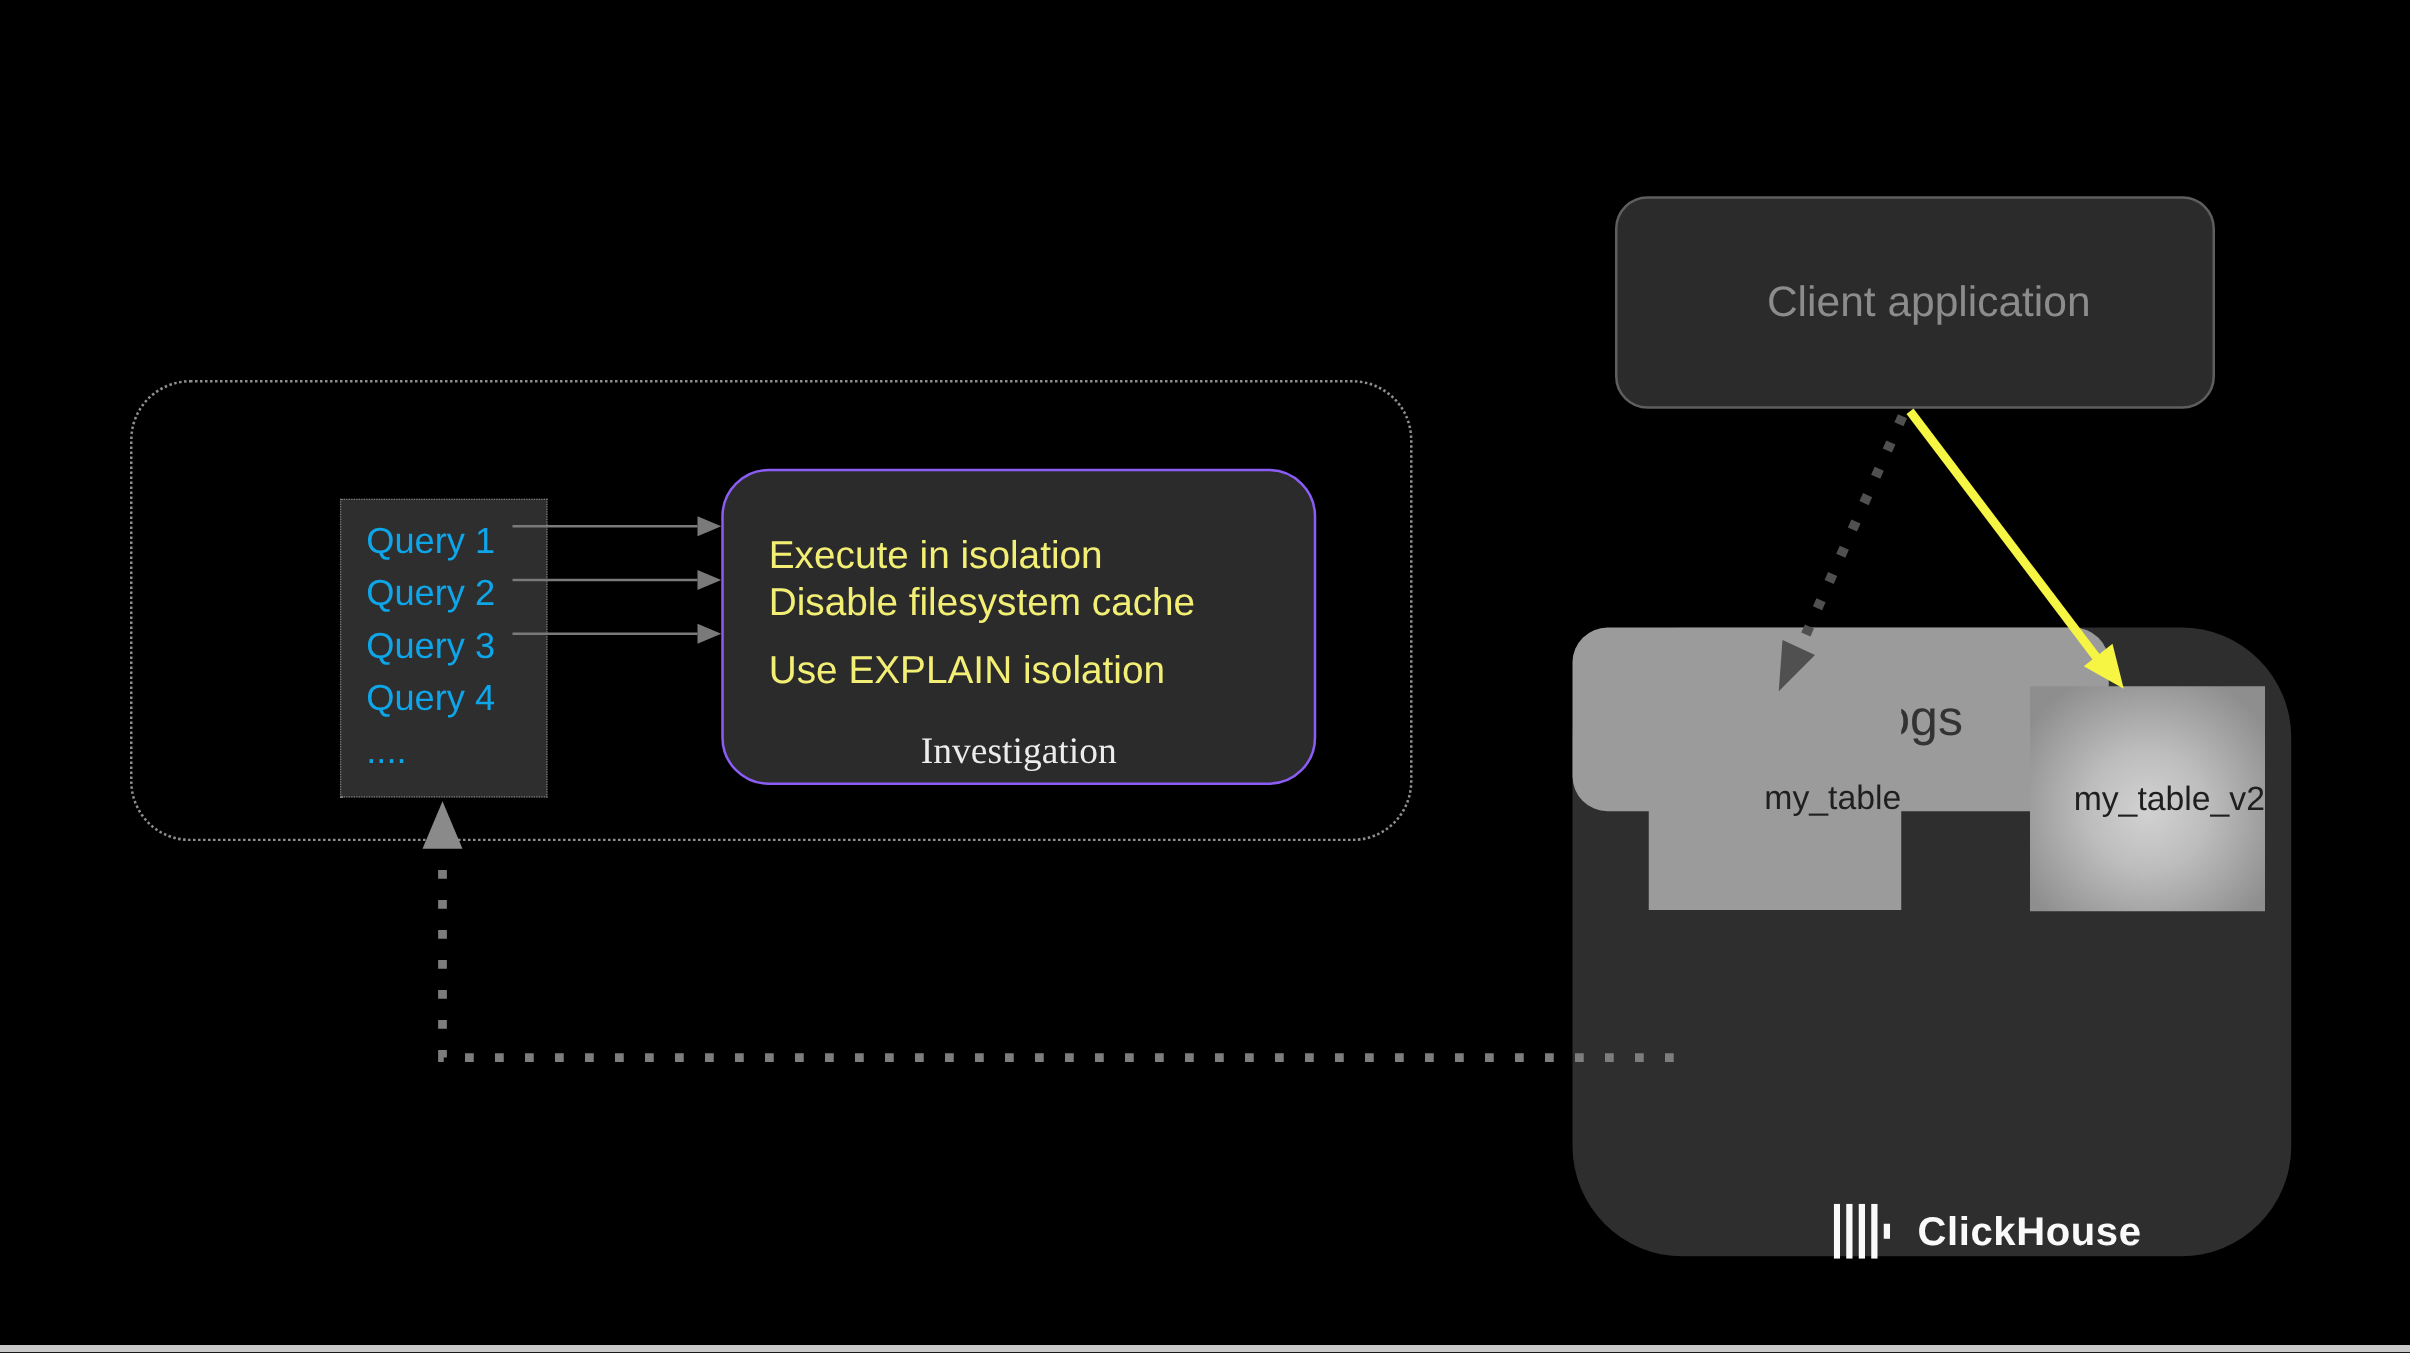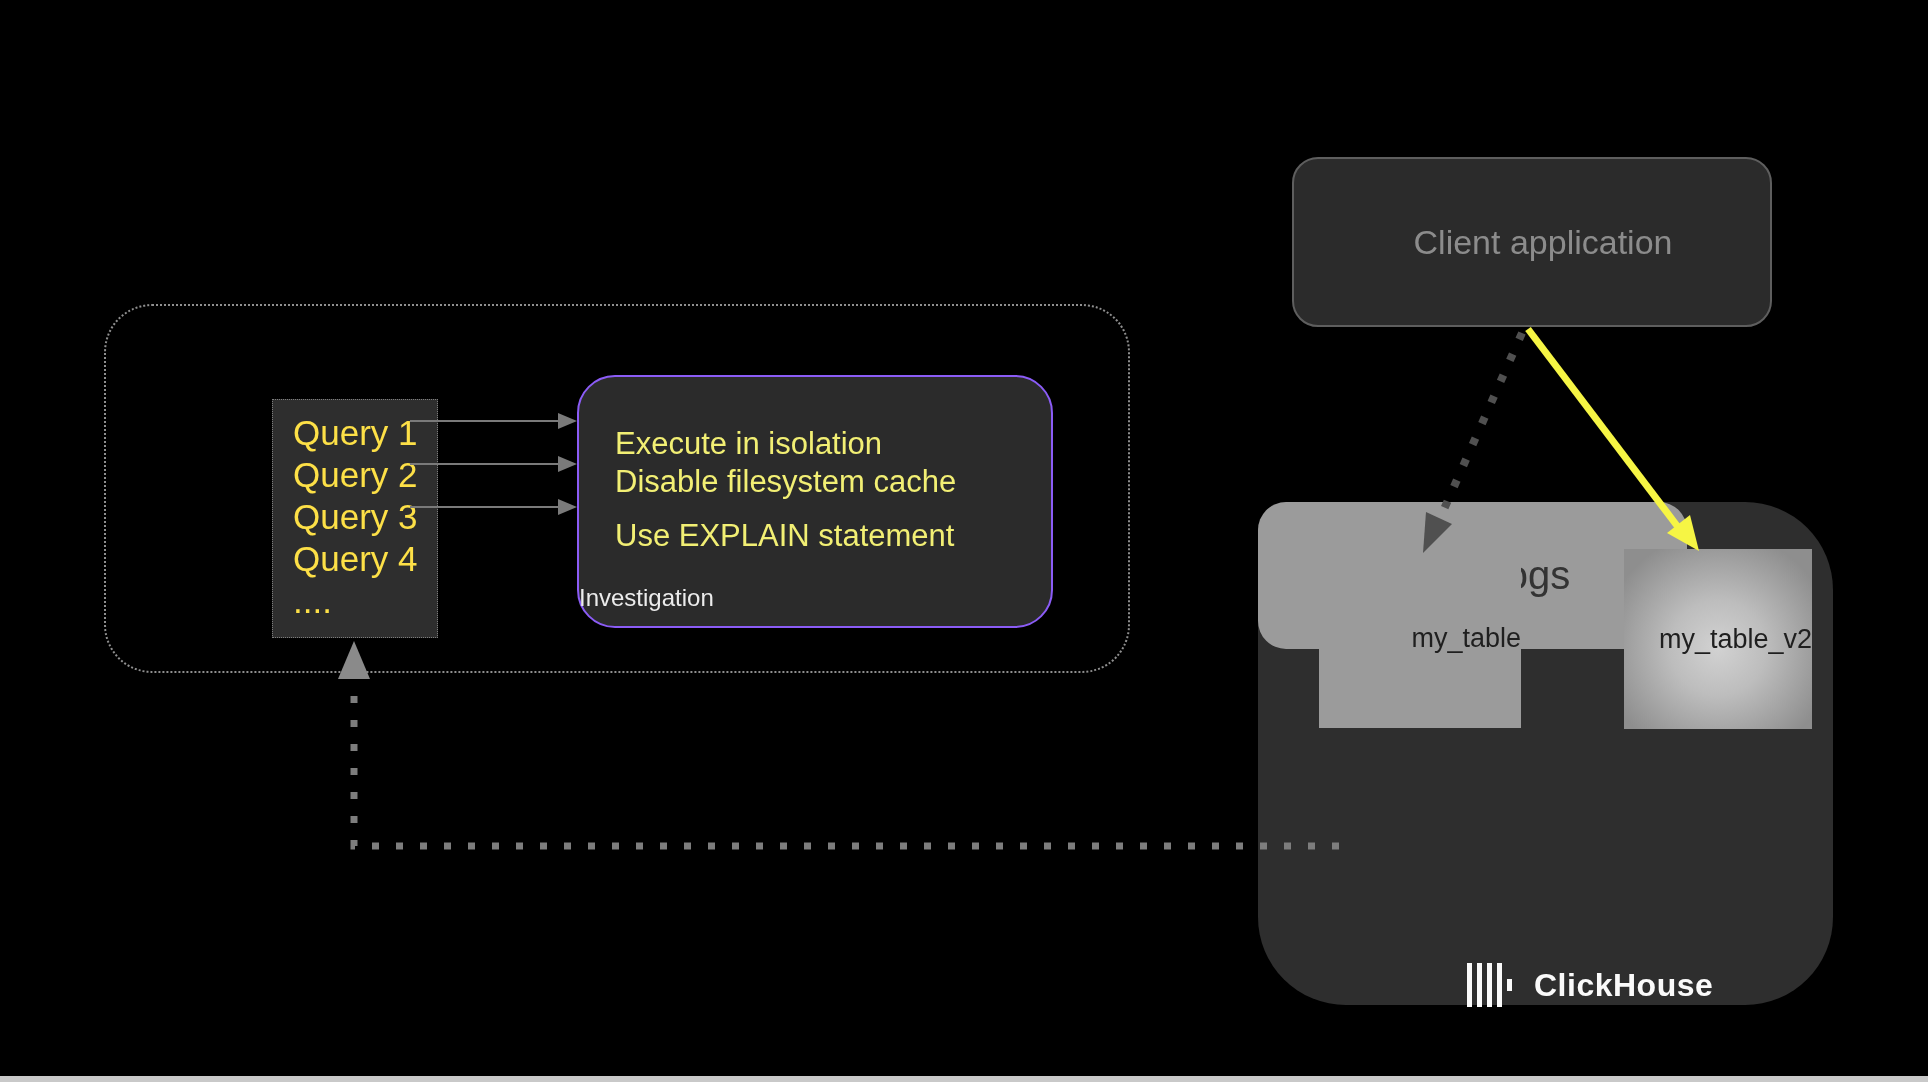--- a/index.html
+++ b/index.html
@@ -32,22 +32,22 @@
     left: 272px; top: 399px;
     width: 166px; height: 239px;
     background: #2e2e2e;
     border: 1px dotted #7d7d7d;
     box-sizing: border-box;
     padding: 12px 0 0 20px;
   }
   .query-item {
     height: 42px;
     line-height: 42px;
-    font-size: 35px;
-    color: #fde047;
+    font-size: 29px;
+    color: #0ea5e9;
     white-space: nowrap;
   }
 
   
   .investigation-box {
     left: 577px; top: 375px;
     width: 476px; height: 253px;
     background: #2b2b2b;
     border: 2px solid #8b5cf6;
     border-radius: 38px;
@@ -60,23 +60,24 @@
     color: #f2ef74;
     white-space: nowrap;
   }
   .inv-line.l1 { top: 49px; }
   .inv-line.l2 { top: 87px; }
   .inv-line.l3 { top: 141px; }
   .inv-caption {
     position: absolute;
     left: 0; right: 0;
     top: 207px;
-    text-align: left;
-    font-size: 24px;
+    text-align: center;
+    font-size: 30px;
     color: #ececec;
+    font-family: Liberation Serif, serif;
   }
 
   
   .client-box {
     left: 1292px; top: 157px;
     width: 480px; height: 170px;
     background: #2b2b2b;
     border: 2px solid #5e5e5e;
     border-radius: 26px;
     box-sizing: border-box;
@@ -167,21 +168,21 @@
     <div class="query-item">Query 1</div>
     <div class="query-item">Query 2</div>
     <div class="query-item">Query 3</div>
     <div class="query-item">Query 4</div>
     <div class="query-item">....</div>
   </div>
 
   <div class="abs investigation-box">
     <div class="inv-line l1">Execute in isolation</div>
     <div class="inv-line l2">Disable filesystem cache</div>
-    <div class="inv-line l3">Use EXPLAIN statement</div>
+    <div class="inv-line l3">Use EXPLAIN isolation</div>
     <div class="inv-caption">Investigation</div>
   </div>
 
   <div class="abs client-box">
     <span class="client-label">Client application</span>
   </div>
 
   <div class="abs ch-container">
     <div class="table-box my-table">
       <span>my_table</span>

